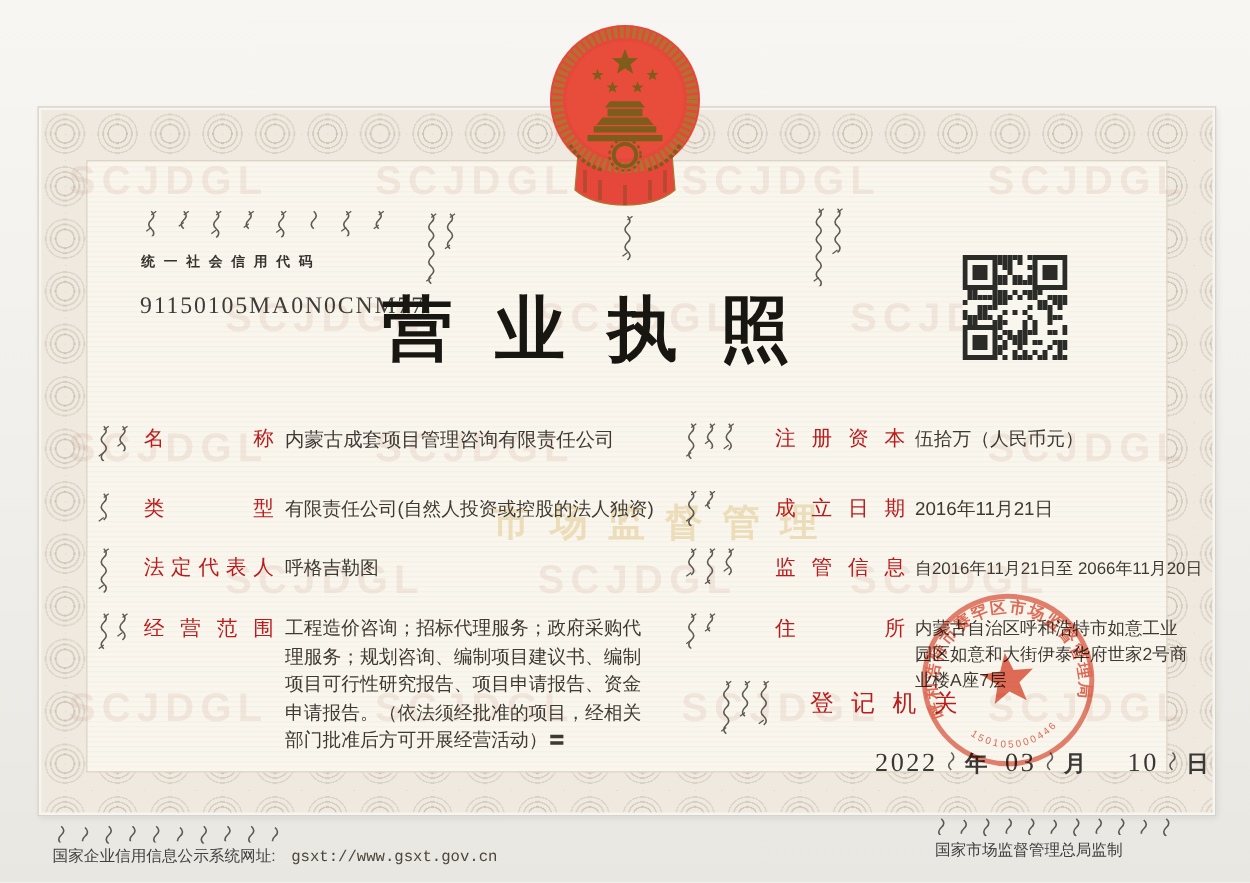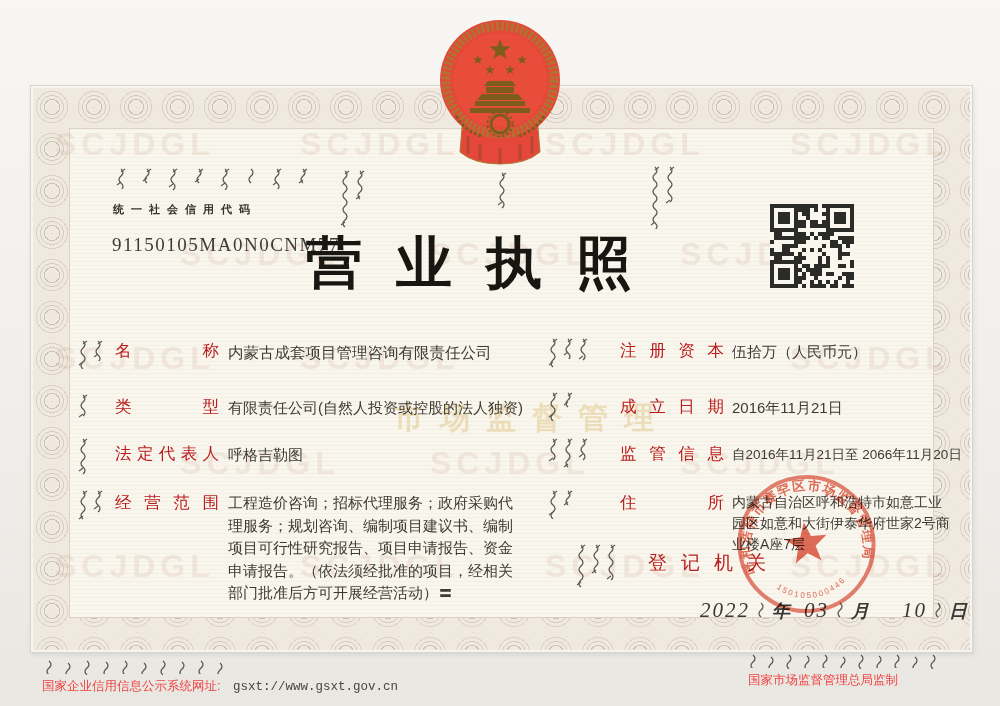--- a/index.html
+++ b/index.html
@@ -32,25 +32,25 @@
 
   .lbl{display:inline-block;width:104px;font-size:16.5px;font-weight:normal;color:#b91c1c;
        text-align:justify;text-align-last:justify;}
   .lbl-big{width:118px;font-size:19px;}
   .val{font-size:15px;color:#3e3a33;line-height:1.5;}
   .val-name{font-size:15.5px;}
   .nowrap{white-space:nowrap;}
 
   .qr-caption{width:84px;font-size:11.5px;line-height:1.42;color:#8e6150;}
 
-  .date-row{display:flex;align-items:flex-end;gap:6px;font-size:19px;color:#3a3834;font-style:italic;}
+  .date-row{display:flex;align-items:flex-end;gap:6px;font-size:19px;color:#3a3834;}
   .date-num{font-family:"Liberation Serif","DejaVu Serif",serif;font-size:21px;letter-spacing:2px;}
   .date-unit{font-weight:bold;font-size:18px;}
 
-  .footer-text{font-size:12.5px;color:#ef4444;}
+  .footer-text{font-size:12.5px;color:#404040;}
   .footer-url{font-family:"Liberation Mono","DejaVu Sans Mono",monospace;font-size:12.5px;color:#4c463c;}
 
   
   .mgl-group{position:absolute;display:flex;gap:5px;align-items:flex-start;z-index:3;}
   .mgl{display:inline-block;opacity:.85;}
   .mgl-row{display:flex;gap:16px;align-items:flex-start;}
 
   
   .emblem{position:absolute;left:434px;top:16px;z-index:5;}
   .qr{position:absolute;left:770px;top:204px;z-index:3;}

